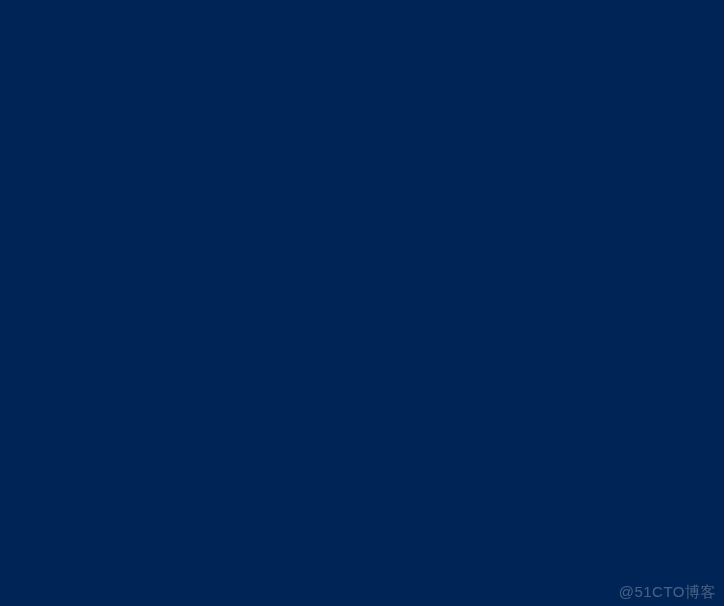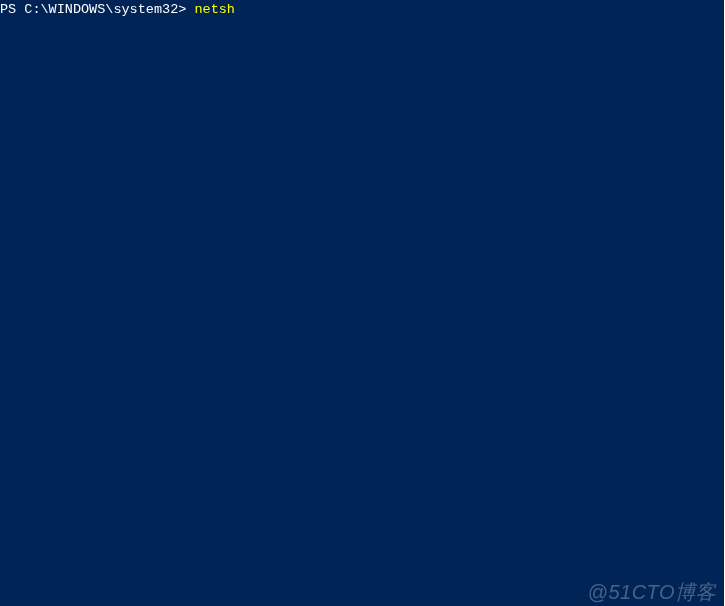--- a/index.html
+++ b/index.html
@@ -34,25 +34,23 @@
     }
     .command {
       color: #ffff00;
     }
     .watermark {
       position: absolute;
       right: 8px;
       bottom: 6px;
       color: rgba(255, 255, 255, 0.28);
       font-family: "Microsoft YaHei", Arial, sans-serif;
-      font-size: 20px;
-      font-style: italic;
+      font-size: 15px;
       letter-spacing: 0.5px;
       pointer-events: none;
     }
   </style>
 </head>
 <body>
 
 <div class="terminal">
-  <div class="line"><span class="prompt">PS C:\WINDOWS\system32&gt; </span><span class="command">netsh</span></div>
   <div class="watermark">@51CTO博客</div>
 </div>
 
 </body></html>

